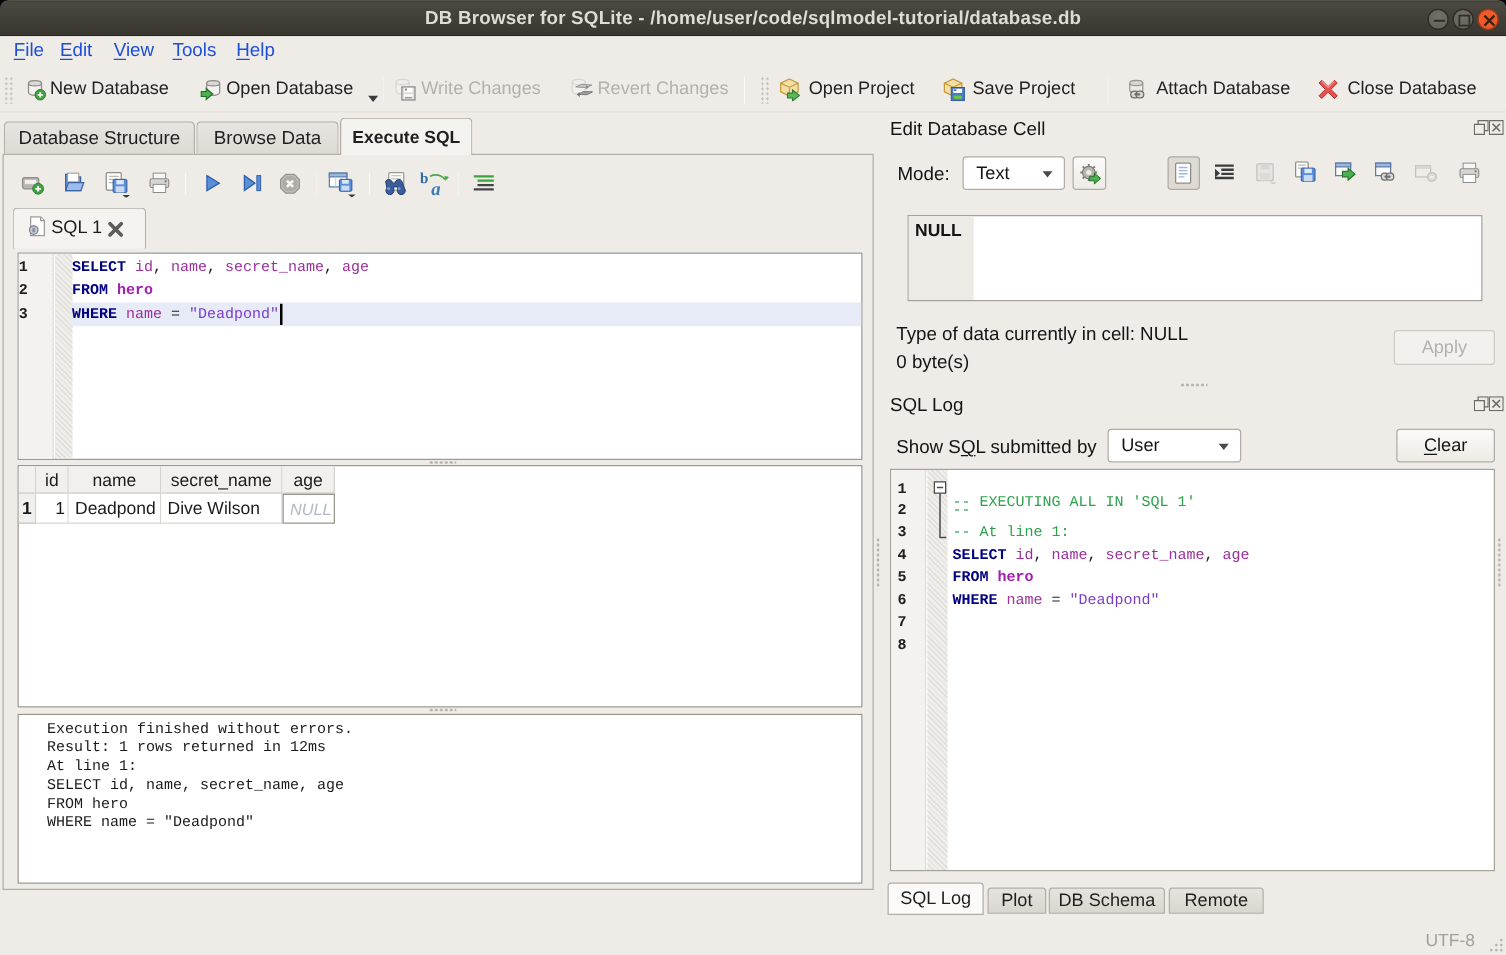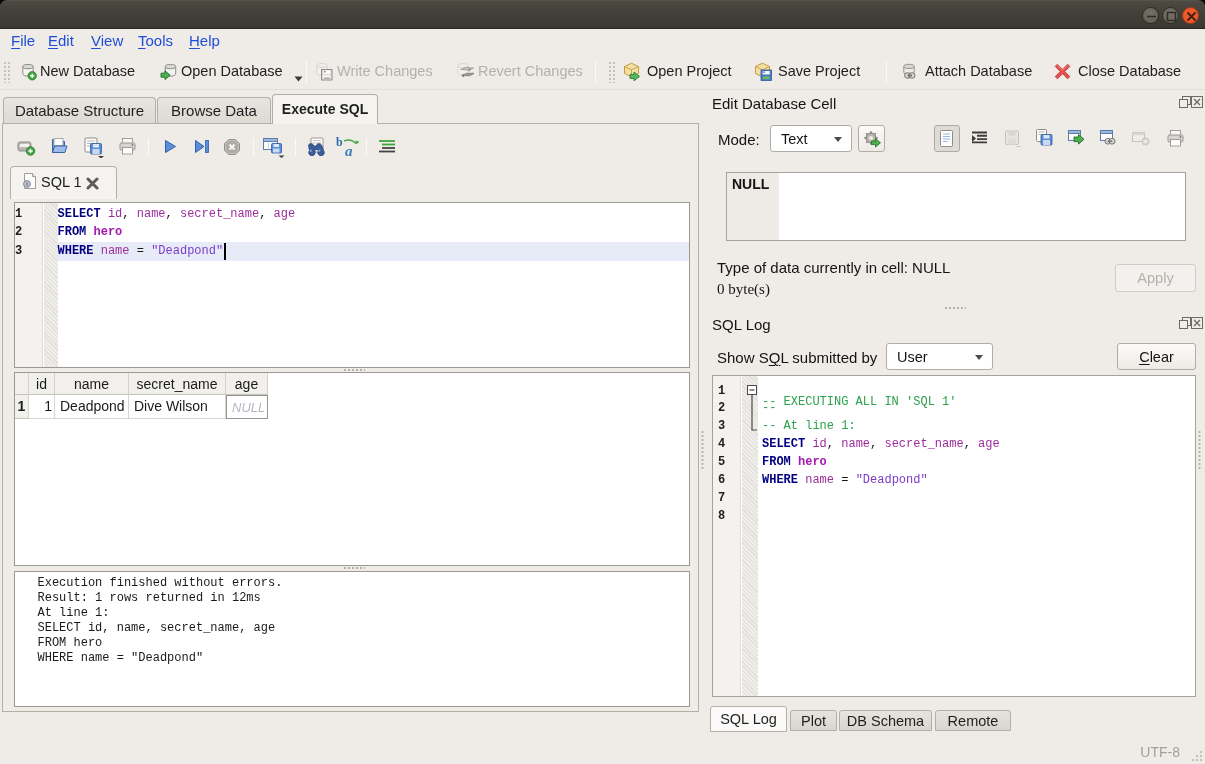--- a/index.html
+++ b/index.html
@@ -109,20 +109,21 @@
   text-align:center; line-height:20px; }
 .btab.active { background:#fbfaf9; top:706px; height:26px; line-height:25px; }
 
 #statusbar { left:0; top:734px; width:1205px; height:30px; }
 #utf8 { right:25px; top:10px; color:#a3a099; font-size:14px; position:absolute; }
 </style>
 </head>
 <body>
 <div class="abs" style="left:0; top:0; width:1205px; height:14px; background:#070707;"></div>
 <div class="abs" id="titlebar" style="border-radius:7px 7px 0 0;">
+  <div class="abs" id="title">DB Browser for SQLite - /home/user/code/sqlmodel-tutorial/database.db</div>
   <div class="abs winbtn" style="left:1142px;">
       <svg width="17" height="17">
         <line x1="4" y1="8.5" x2="13" y2="8.5" stroke="#2e2c27" stroke-width="1.6"></line>
       </svg>
     </div>
   <div class="abs winbtn" style="left:1162px;">
       <svg width="17" height="17">
         <rect x="4.5" y="4.5" width="8" height="8" fill="none" stroke="#2e2c27" stroke-width="1.4"></rect>
       </svg>
     </div>
@@ -422,21 +423,21 @@
   <rect x="4.5" y="10.5" width="10" height="6.5" fill="#fdfdfd" stroke="#8f8d89" stroke-width="0.8"></rect>
   <circle cx="14.5" cy="8" r="0.9" fill="#7a7873"></circle>
 </svg>
 
 <div class="abs" id="nullbox">
   <div class="nullcol"></div>
   <div class="nulltext">NULL</div>
 </div>
 
 <div class="abs label" style="left:717px; top:259px;">Type of data currently in cell: NULL</div>
-<div class="abs label" style="left:717px; top:281px;font-family:Liberation Serif, serif;">0 byte(s)</div>
+<div class="abs label" style="left:717px; top:281px;">0 byte(s)</div>
 <div class="btn disabled" style="left:1115px; top:264px; width:81px; height:28px; line-height:27px;">Apply</div>
 
 <div class="abs hsplit" style="left:944px; top:307px;"></div>
 
 <div class="abs docktitle" style="left:712px; top:316px;">SQL Log</div>
 <svg class="abs" style="left:1179px; top:317px;" width="12" height="12">
     <rect x="3.5" y="0.5" width="8" height="8" fill="none" stroke="#6e6b66"></rect>
     <rect x="0.5" y="3.5" width="8" height="8" fill="#f1eeea" stroke="#6e6b66"></rect>
   </svg>
 <svg class="abs" style="left:1191px; top:317px;" width="12" height="12">

